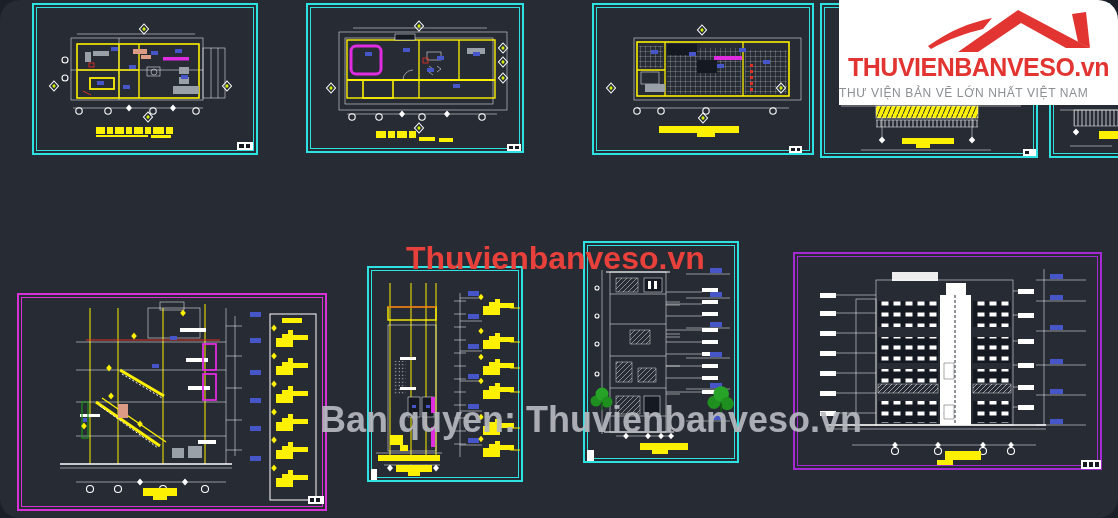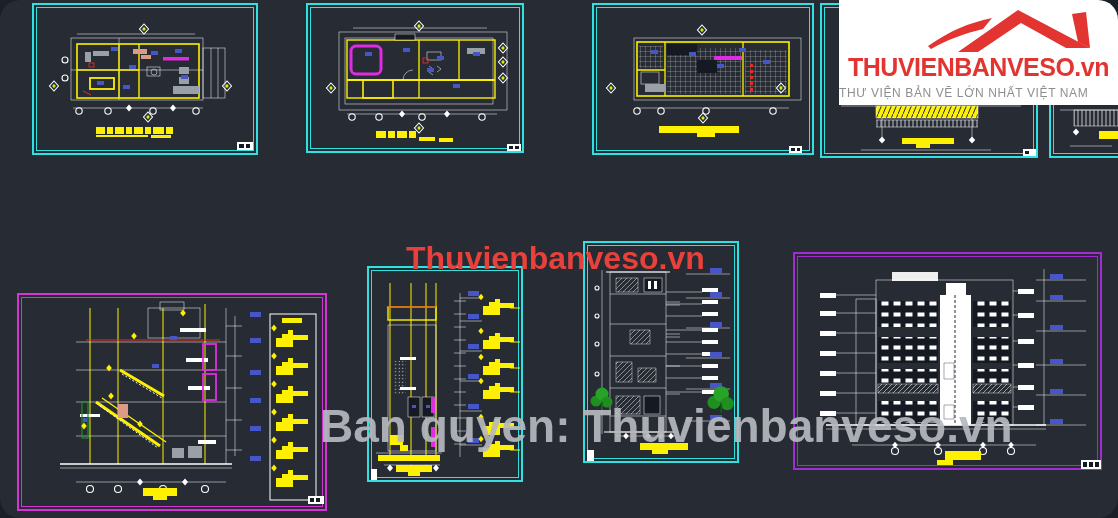--- a/index.html
+++ b/index.html
@@ -34,21 +34,21 @@
   
   #logo{position:absolute;left:839px;top:0;width:279px;height:105px;background:var(--logo-bg,#fff);z-index:30;}
   #logo .brand{position:absolute;left:0;top:53px;width:100%;text-align:center;
     font-weight:bold;font-size:25px;letter-spacing:-.5px;color:var(--brand,#e23532);white-space:nowrap;}
   #logo .tagline{position:absolute;left:0;top:86px;width:100%;text-align:left;
     font-size:12px;letter-spacing:.6px;color:var(--tagline,#8b8f92);white-space:nowrap;}
   #logo svg{position:absolute;right:18px;top:2px;}
   
   .wm{position:absolute;z-index:40;font-weight:bold;white-space:nowrap;pointer-events:none;}
   #wm-red{left:406px;top:240px;font-size:32px;color:var(--wm-red,#e8403a);}
-  #wm-gray{left:320px;top:399px;font-size:46px;color:var(--wm-gray,#b6b9be);opacity:.92;}
+  #wm-gray{left:320px;top:399px;font-size:36px;color:var(--wm-gray,#b6b9be);opacity:.92;}
 </style>
 </head>
 <body>
 
 <div id="canvas">
 
   <div class="frame cyan" style="left:32px;top:3px;width:226px;height:152px">
     <svg width="222" height="148" viewBox="0 0 222 148">
       <defs>
         <g id="ax1">

